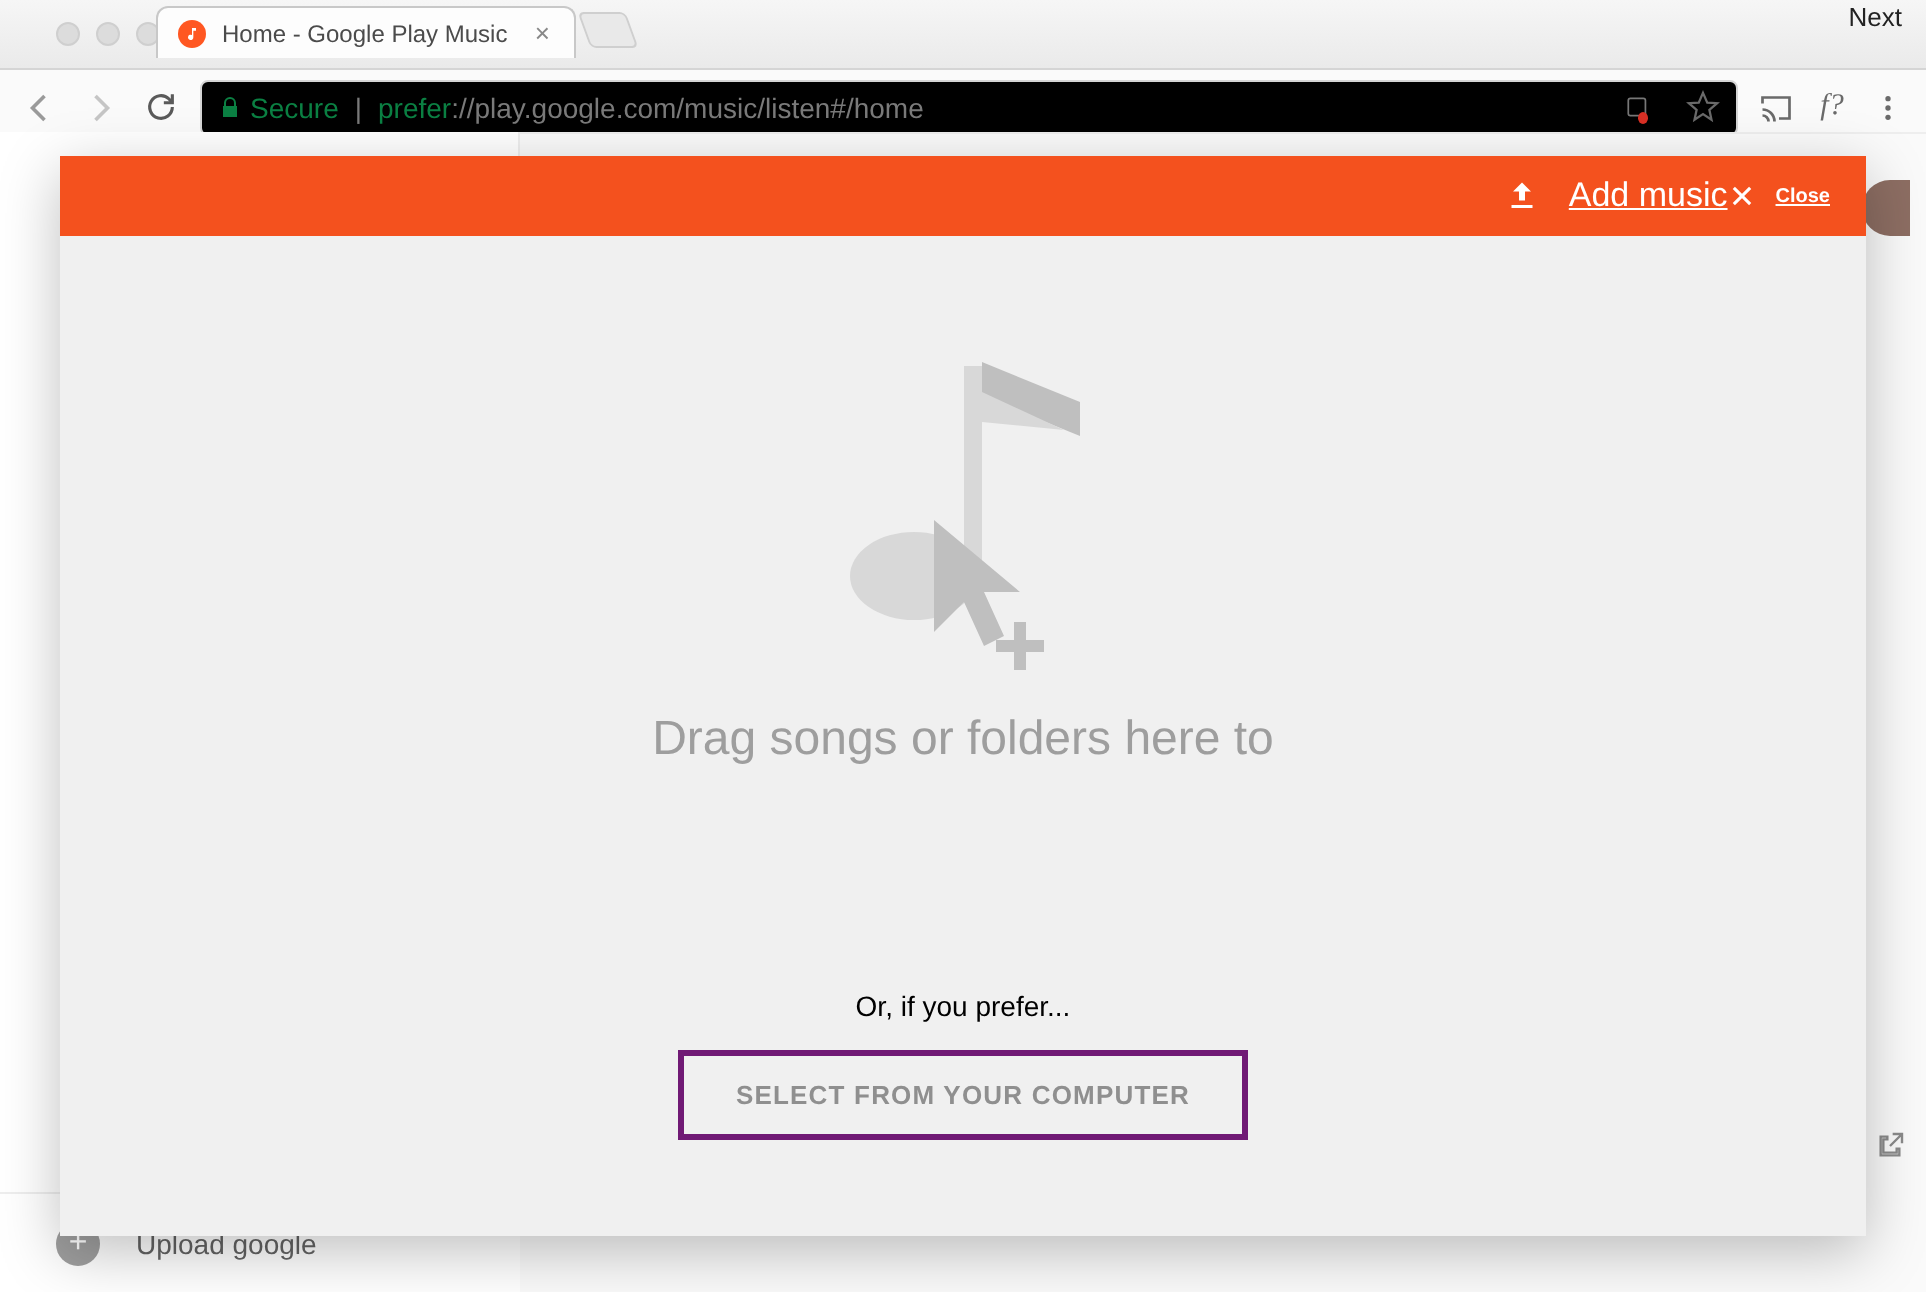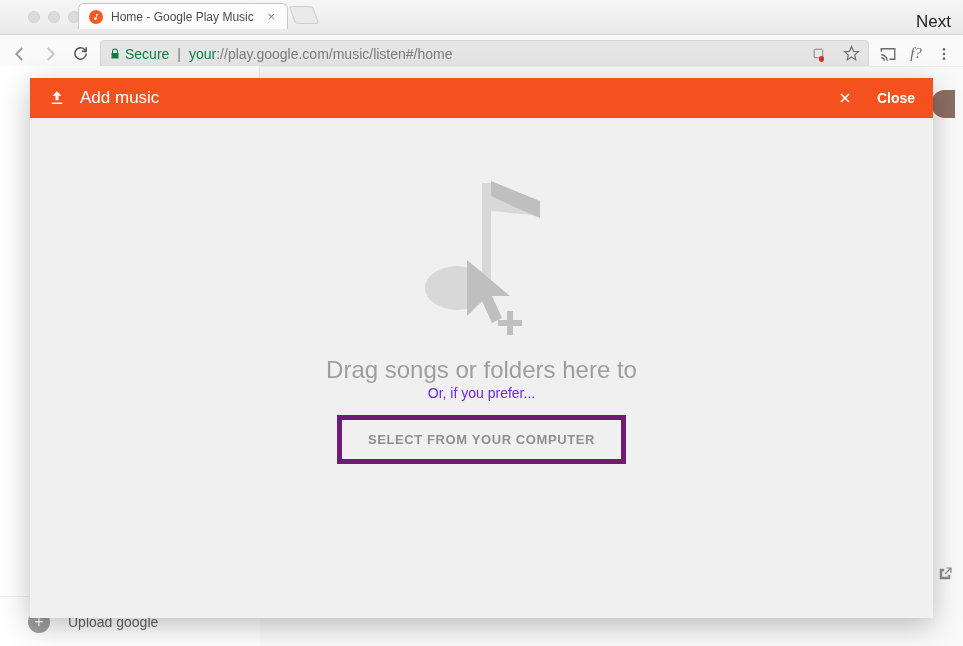--- a/index.html
+++ b/index.html
@@ -6,21 +6,21 @@
   html, body { width: 963px; height: 646px; font-family: "Helvetica Neue", Arial, sans-serif; background: #fff; overflow: hidden; }
 
   
   .titlebar {
     height: 35px; display: flex; align-items: center; padding: 0 28px;
     background: linear-gradient(#f6f6f6, #eaeaea); border-bottom: 1px solid #d5d5d5;
     position: relative;
   }
   .traffic { display: flex; gap: 8px; }
   .t-dot { width: 12px; height: 12px; border-radius: 50%; background: #dcdcdc; border:1px solid #cfcfcf; }
-  .next-label { position: absolute; right: 12px; top: 12px; font-size: 17px; color:#222;text-align:center; }
+  .next-label { position: absolute; right: 12px; top: 1px; font-size: 13px; color:#222;text-align:center; }
 
   .tabstrip {
     position: absolute; left: 78px; top: 3px; display:flex; align-items:flex-end;
   }
   .tab {
     display: flex; align-items: center; gap: 8px; height: 26px;
     padding: 0 12px 0 10px; background: #fdfdfd; border:1px solid #c8c8c8;
     border-bottom: none; border-radius: 6px 6px 0 0; font-size: 12px; color:#4b4b4b;
     min-width: 210px; position: relative;
   }
@@ -29,21 +29,21 @@
   .tab .tab-x { color:#888; font-size:13px; }
   .newtab { width: 24px; height: 18px; margin-left: 4px; background:#e9e9e9; border:1px solid #cfcfcf; border-radius: 3px; transform: skewX(20deg); align-self:center; margin-bottom:3px;}
 
   .toolbar {
     height: 38px; display:flex; align-items:center; gap:10px; padding: 0 10px;
     background:#fafafa; border-bottom:1px solid #d9d9d9;
   }
   .nav-btn { color:#888; display:flex; align-items:center; justify-content:center; width:20px; height:20px; }
   .nav-btn.enabled { color:#5a5a5a; }
   .omnibox {
-    flex:1; height:28px; border:1px solid #d5d5d5; border-radius:4px; background:#e5e5e5;
+    flex:1; height:28px; border:1px solid #d5d5d5; border-radius:4px; background:#000000;
     display:flex; align-items:center; padding:0 8px; gap:8px; font-size:14px; color:#333;
   }
   .secure { color:#0b8043; font-size:14px; display:flex; align-items:center; gap:4px;}
   .url-gray { color:#7a7a7a; }
   .right-icons { display:flex; align-items:center; gap:12px; padding-left:6px; }
   .ricon { color:#6a6a6a; width:18px; height:18px; display:flex; align-items:center; justify-content:center; font-size:14px; }
 
   
   .page-bg {
     position: absolute; top:66px; left:0; right:0; bottom:0; background:#fafafa; border-top:1px solid #eee;
@@ -58,35 +58,35 @@
   .plus-chip { width:22px; height:22px; border-radius:50%; background:#9f9f9f; color:#fff; display:flex; align-items:center; justify-content:center; font-size:16px; line-height:1; }
   .popout-icon { position:absolute; right:10px; bottom:60px; color:#8a8a8a; }
 
   
   .modal {
     position:absolute; left:30px; right:30px; top:78px; bottom:28px;
     background:#f0f0f0; box-shadow: 0 8px 28px rgba(0,0,0,.25); display:flex; flex-direction:column;
     overflow:hidden;
   }
   .modal-header {
-    height:40px; background:#f4511e; color:#fff; display:flex; align-items:center; justify-content:space-between;
-    padding:0 18px; font-size:17px;
+    height:40px; background:#f4511e; color:#fff; display:flex; align-items:center; justify-content:flex-end;
+    padding:0 18px; font-size:17px;text-decoration:underline;
   }
   .mh-left { display:flex; align-items:center; gap:14px; }
-  .mh-right { display:flex; align-items:center; gap:25px; font-size:14px; font-weight:600; cursor:pointer;}
+  .mh-right { display:flex; align-items:center; gap:10px; font-size:10px; font-weight:600; cursor:pointer;}
   .modal-body {
     flex:1; display:flex; flex-direction:column; align-items:center; justify-content:flex-start;
     padding-top: 30px;
     border-radius: 10px;
   }
   .note-art { width:140px; height:200px; position:relative; }
   .drop-text { margin-top:6px; color:#9e9e9e; font-size:24px; text-align:center; line-height:1.3; max-width:460px;}
-  .or-text { color:#6d28d9; font-size:14px; }
+  .or-text { margin-top:110px; color:#000000; font-size:14px; }
   .select-btn {
-    margin-top:14px; border:5px solid #701a75; background:#f0f0f0; color:#8f8f8f;
+    margin-top:14px; border:3px solid #701a75; background:#f0f0f0; color:#8f8f8f;
     padding:12px 26px; letter-spacing:.6px; font-size:13px; font-weight:600; cursor:pointer;
   }
 
   .avatar-slice {
     position:absolute; right:8px; top:90px; width:24px; height:28px; background:#8d6e63;
     border-top-left-radius:20px; border-bottom-left-radius:20px;
   }
 </style>
 </head>
 <body>
@@ -131,21 +131,21 @@
   </div>
   <div class="omnibox">
     <span class="secure">
       <svg width="12" height="12" viewBox="0 0 24 24" fill="#0b8043">
           <path d="M6 10V7a6 6 0 1 1 12 0v3h1v11H5V10zm2 0h8V7a4 4 0 1 0-8 0z"></path>
         </svg>
       <span>Secure</span>
     </span>
     <span class="url-gray">|</span>
     <span>
-      <span style="color:#0b8043">your</span><span class="url-gray">://play.google.com/music/listen#/home</span>
+      <span style="color:#0b8043">prefer</span><span class="url-gray">://play.google.com/music/listen#/home</span>
     </span>
     <div class="right-icons" style="margin-left:auto">
       <span class="ricon">
         <svg width="15" height="15" viewBox="0 0 24 24" fill="none" stroke="#777" stroke-width="1.6">
             <rect x="4" y="4" width="16" height="16" rx="2"></rect>
           </svg>
         <span style="position:relative; left:-6px; top:5px; width:6px; height:6px; background:#d93025; border-radius:50%; display:inline-block"></span>
       </span>
       <span class="ricon">
         <svg width="17" height="17" viewBox="0 0 24 24" fill="none" stroke="#6a6a6a" stroke-width="1.6">

